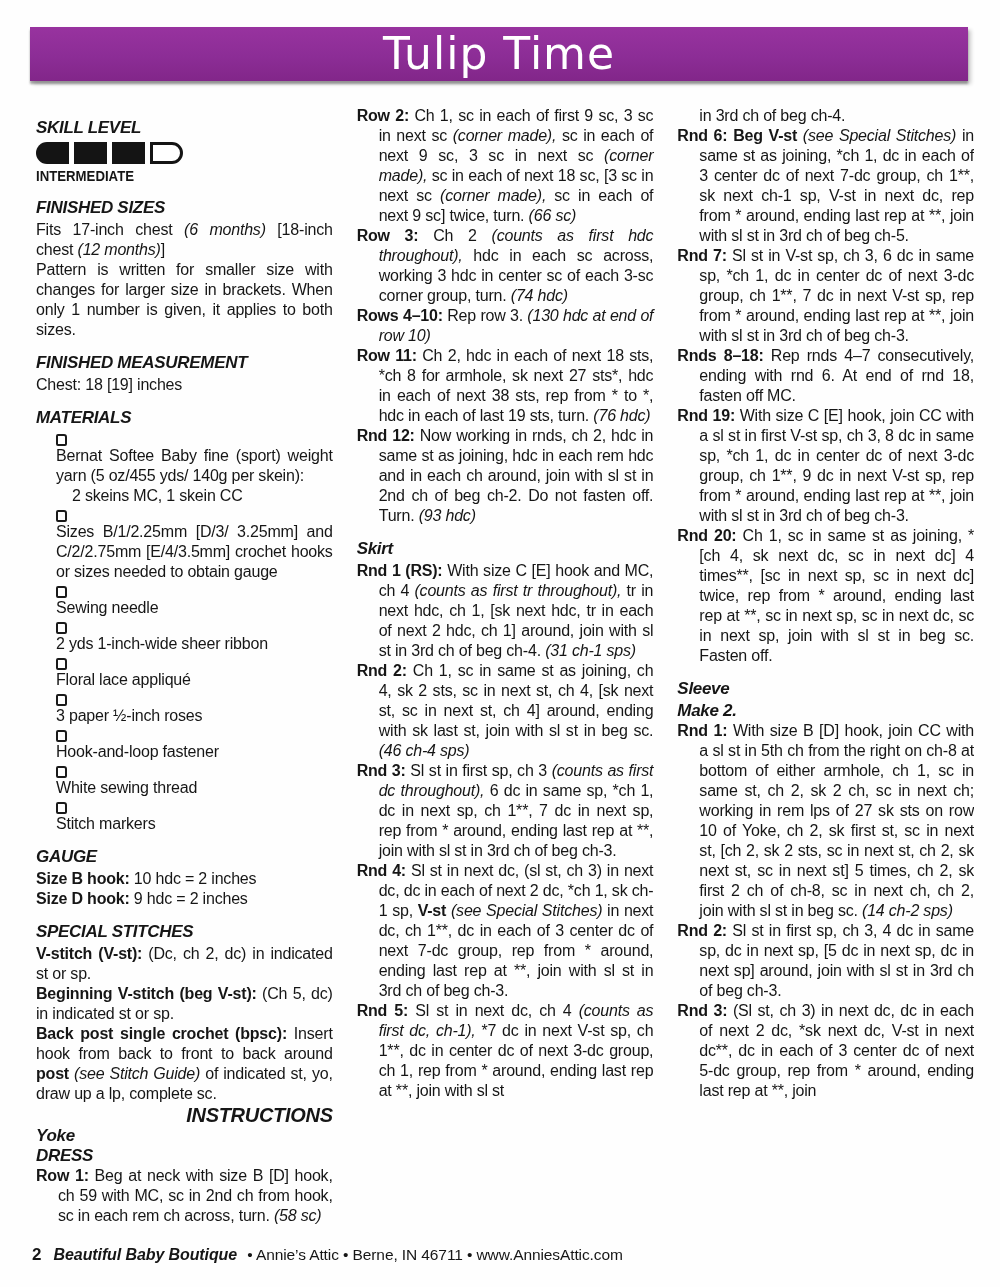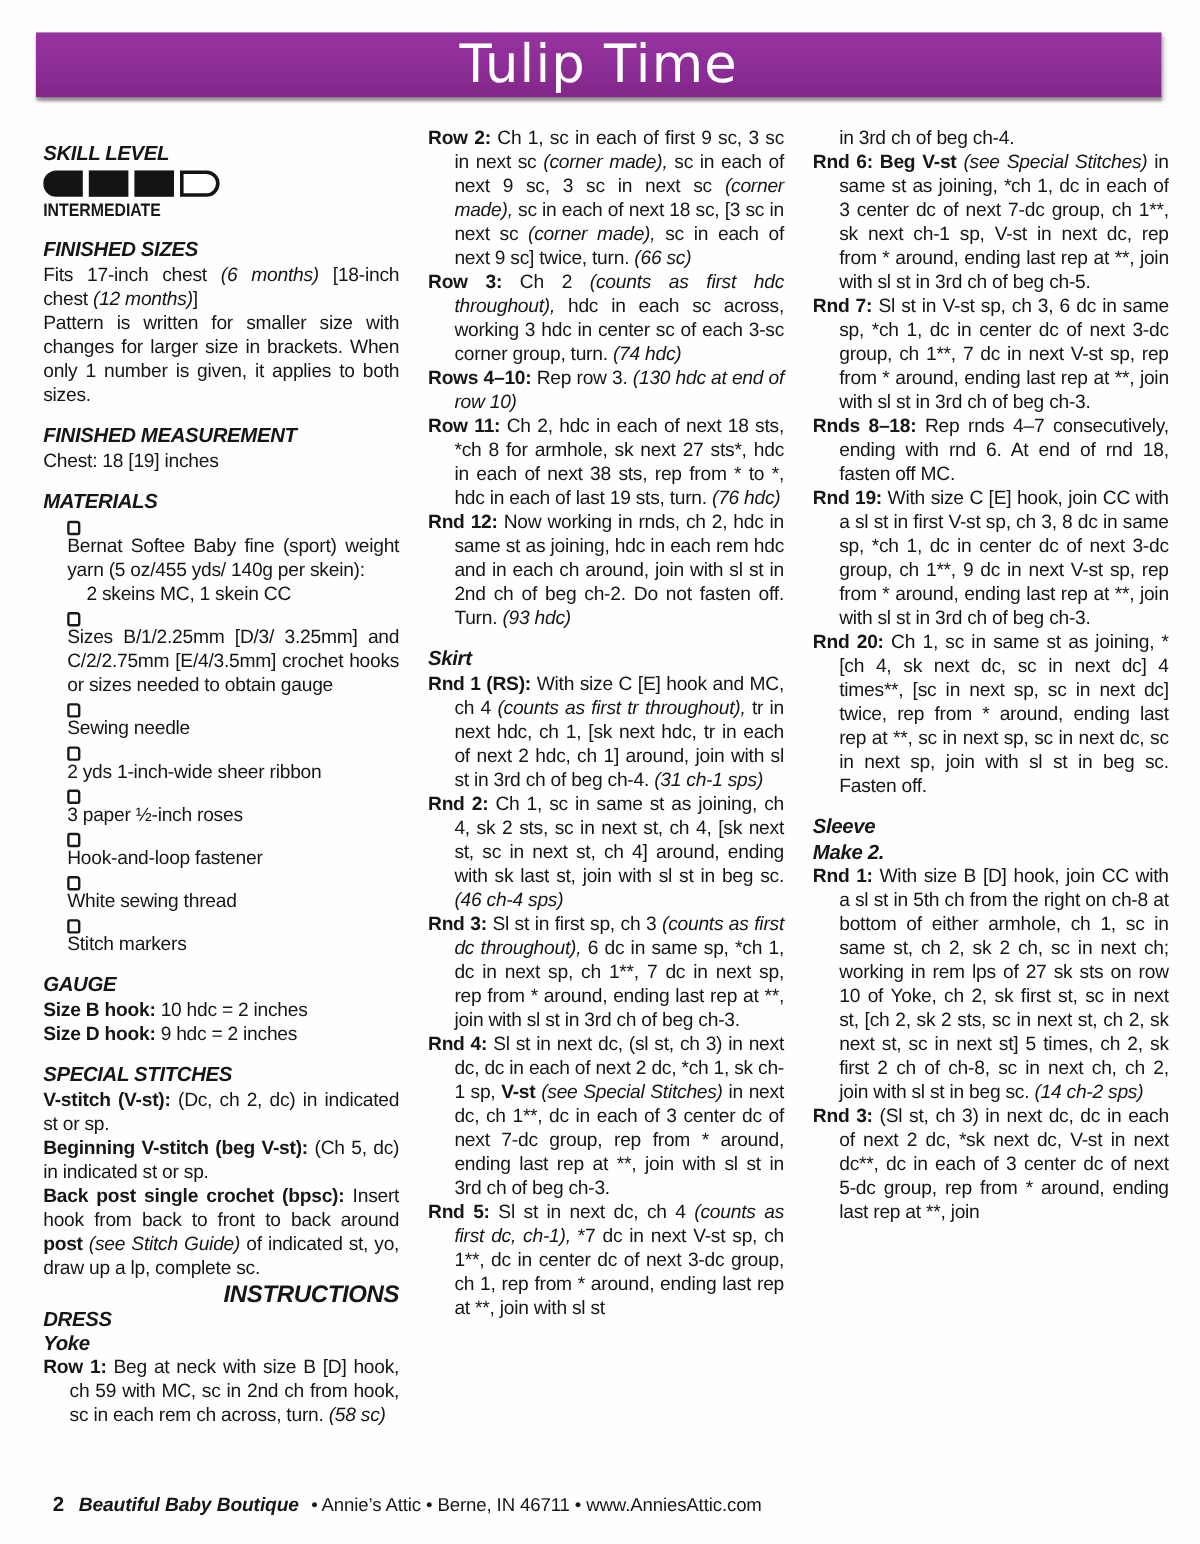--- a/index.html
+++ b/index.html
@@ -56,21 +56,21 @@
   .skill-seg { width:33px; background:#141414; }
   .skill-seg.first { border-radius:11px 0 0 11px; }
   .skill-seg.empty { background:#fff; border:3px solid #141414; }
   .skill-seg.last { border-radius:0 11px 11px 0; }
   .skill-label {
     font-weight:bold; font-size:15px; letter-spacing:0;
     transform:scaleX(.88); transform-origin:0 50%;
     margin:1px 0 2px 0; line-height:19px;
   }
   
-  .footer { position:absolute; left:44px; bottom:22px; font-size:15.5px; letter-spacing:-0.1px; white-space:nowrap; }
+  .footer { position:absolute; left:32px; bottom:22px; font-size:15.5px; letter-spacing:-0.1px; white-space:nowrap; }
   .footer .pg  { font-weight:bold; font-size:17px; margin-right:8px; }
   .footer .pub { font-weight:bold; font-style:italic; font-size:16px; margin-right:6px; }
   .footer .info{ font-size:15.5px; }
 </style>
 </head>
 <body>
 
 <div class="banner">
   <span class="banner-title">Tulip Time</span>
 </div>
@@ -102,20 +102,24 @@
       <div class="check-item">
         <span class="check-box"></span>
         <div class="check-text"><span class="run-n">Sewing needle</span></div>
       </div>
       <div class="check-item">
         <span class="check-box"></span>
         <div class="check-text"><span class="run-n">2 yds 1-inch-wide sheer ribbon</span></div>
       </div>
       <div class="check-item">
         <span class="check-box"></span>
+        <div class="check-text"><span class="run-n">Floral lace appliqué</span></div>
+      </div>
+      <div class="check-item">
+        <span class="check-box"></span>
         <div class="check-text"><span class="run-n">3 paper ½-inch roses</span></div>
       </div>
       <div class="check-item">
         <span class="check-box"></span>
         <div class="check-text"><span class="run-n">Hook-and-loop fastener</span></div>
       </div>
       <div class="check-item">
         <span class="check-box"></span>
         <div class="check-text"><span class="run-n">White sewing thread</span></div>
       </div>
@@ -124,22 +128,22 @@
         <div class="check-text"><span class="run-n">Stitch markers</span></div>
       </div>
       <div class="sec-heading">GAUGE</div>
       <div class="para block"><span class="run-b">Size B hook: </span><span class="run-n">10 hdc = 2 inches</span></div>
       <div class="para block"><span class="run-b">Size D hook: </span><span class="run-n">9 hdc = 2 inches</span></div>
       <div class="sec-heading">SPECIAL STITCHES</div>
       <div class="para block"><span class="run-b">V-stitch (V-st): </span><span class="run-n">(Dc, ch 2, dc) in indicated st or sp.</span></div>
       <div class="para block"><span class="run-b">Beginning V-stitch (beg V-st): </span><span class="run-n">(Ch 5, dc) in indicated st or sp.</span></div>
       <div class="para block"><span class="run-b">Back post single crochet (bpsc): </span><span class="run-n">Insert hook from back to front to back around </span><span class="run-b">post </span><span class="run-i">(see Stitch Guide) </span><span class="run-n">of indicated st, yo, draw up a lp, complete sc.</span></div>
       <div class="center-heading">INSTRUCTIONS</div>
+      <div class="sub-heading">Yoke</div>
       <div class="sub-heading">DRESS</div>
-      <div class="sub-heading">Yoke</div>
       <div class="para hang"><span class="run-b">Row 1: </span><span class="run-n">Beg at neck with size B [D] hook, ch 59 with MC, sc in 2nd ch from hook, sc in each rem ch across, turn. </span><span class="run-i">(58 sc)</span></div>
     </div>
   <div class="col">
       <div class="para hang"><span class="run-b">Row 2: </span><span class="run-n">Ch 1, sc in each of first 9 sc, 3 sc in next sc </span><span class="run-i">(corner made), </span><span class="run-n">sc in each of next 9 sc, 3 sc in next sc </span><span class="run-i">(corner made), </span><span class="run-n">sc in each of next 18 sc, [3 sc in next sc </span><span class="run-i">(corner made), </span><span class="run-n">sc in each of next 9 sc] twice, turn. </span><span class="run-i">(66 sc)</span></div>
       <div class="para hang"><span class="run-b">Row 3: </span><span class="run-n">Ch 2 </span><span class="run-i">(counts as first hdc throughout), </span><span class="run-n">hdc in each sc across, working 3 hdc in center sc of each 3-sc corner group, turn. </span><span class="run-i">(74 hdc)</span></div>
       <div class="para hang"><span class="run-b">Rows 4–10: </span><span class="run-n">Rep row 3. </span><span class="run-i">(130 hdc at end of row 10)</span></div>
       <div class="para hang"><span class="run-b">Row 11: </span><span class="run-n">Ch 2, hdc in each of next 18 sts, *ch 8 for armhole, sk next 27 sts*, hdc in each of next 38 sts, rep from * to *, hdc in each of last 19 sts, turn. </span><span class="run-i">(76 hdc)</span></div>
       <div class="para hang"><span class="run-b">Rnd 12: </span><span class="run-n">Now working in rnds, ch 2, hdc in same st as joining, hdc in each rem hdc and in each ch around, join with sl st in 2nd ch of beg ch-2. Do not fasten off. Turn. </span><span class="run-i">(93 hdc)</span></div>
       <div class="sec-heading">Skirt</div>
       <div class="para hang"><span class="run-b">Rnd 1 (RS): </span><span class="run-n">With size C [E] hook and MC, ch 4 </span><span class="run-i">(counts as first tr throughout), </span><span class="run-n">tr in next hdc, ch 1, [sk next hdc, tr in each of next 2 hdc, ch 1] around, join with sl st in 3rd ch of beg ch-4. </span><span class="run-i">(31 ch-1 sps)</span></div>
@@ -151,20 +155,21 @@
   <div class="col">
       <div class="para cont"><span class="run-n">in 3rd ch of beg ch-4.</span></div>
       <div class="para hang"><span class="run-b">Rnd 6: Beg V-st </span><span class="run-i">(see Special Stitches) </span><span class="run-n">in same st as joining, *ch 1, dc in each of 3 center dc of next 7-dc group, ch 1**, sk next ch-1 sp, V-st in next dc, rep from * around, ending last rep at **, join with sl st in 3rd ch of beg ch-5.</span></div>
       <div class="para hang"><span class="run-b">Rnd 7: </span><span class="run-n">Sl st in V-st sp, ch 3, 6 dc in same sp, *ch 1, dc in center dc of next 3-dc group, ch 1**, 7 dc in next V-st sp, rep from * around, ending last rep at **, join with sl st in 3rd ch of beg ch-3.</span></div>
       <div class="para hang"><span class="run-b">Rnds 8–18: </span><span class="run-n">Rep rnds 4–7 consecutively, ending with rnd 6. At end of rnd 18, fasten off MC.</span></div>
       <div class="para hang"><span class="run-b">Rnd 19: </span><span class="run-n">With size C [E] hook, join CC with a sl st in first V-st sp, ch 3, 8 dc in same sp, *ch 1, dc in center dc of next 3-dc group, ch 1**, 9 dc in next V-st sp, rep from * around, ending last rep at **, join with sl st in 3rd ch of beg ch-3.</span></div>
       <div class="para hang"><span class="run-b">Rnd 20: </span><span class="run-n">Ch 1, sc in same st as joining, *[ch 4, sk next dc, sc in next dc] 4 times**, [sc in next sp, sc in next dc] twice, rep from * around, ending last rep at **, sc in next sp, sc in next dc, sc in next sp, join with sl st in beg sc. Fasten off.</span></div>
       <div class="sec-heading">Sleeve</div>
       <div class="sub-heading">Make 2.</div>
       <div class="para hang"><span class="run-b">Rnd 1: </span><span class="run-n">With size B [D] hook, join CC with a sl st in 5th ch from the right on ch-8 at bottom of either armhole, ch 1, sc in same st, ch 2, sk 2 ch, sc in next ch; working in rem lps of 27 sk sts on row 10 of Yoke, ch 2, sk first st, sc in next st, [ch 2, sk 2 sts, sc in next st, ch 2, sk next st, sc in next st] 5 times, ch 2, sk first 2 ch of ch-8, sc in next ch, ch 2, join with sl st in beg sc. </span><span class="run-i">(14 ch-2 sps)</span></div>
+      <div class="para hang"><span class="run-b">Rnd 2: </span><span class="run-n">Sl st in first sp, ch 3, 4 dc in same sp, dc in next sp, [5 dc in next sp, dc in next sp] around, join with sl st in 3rd ch of beg ch-3.</span></div>
       <div class="para hang"><span class="run-b">Rnd 3: </span><span class="run-n">(Sl st, ch 3) in next dc, dc in each of next 2 dc, *sk next dc, V-st in next dc**, dc in each of 3 center dc of next 5-dc group, rep from * around, ending last rep at **, join</span></div>
     </div>
 </div>
 
 <div class="footer">
   <span class="pg">2</span>
   <span class="pub">Beautiful Baby Boutique</span>
   <span class="info">• Annie’s Attic • Berne, IN 46711 • www.AnniesAttic.com</span>
 </div>
 

